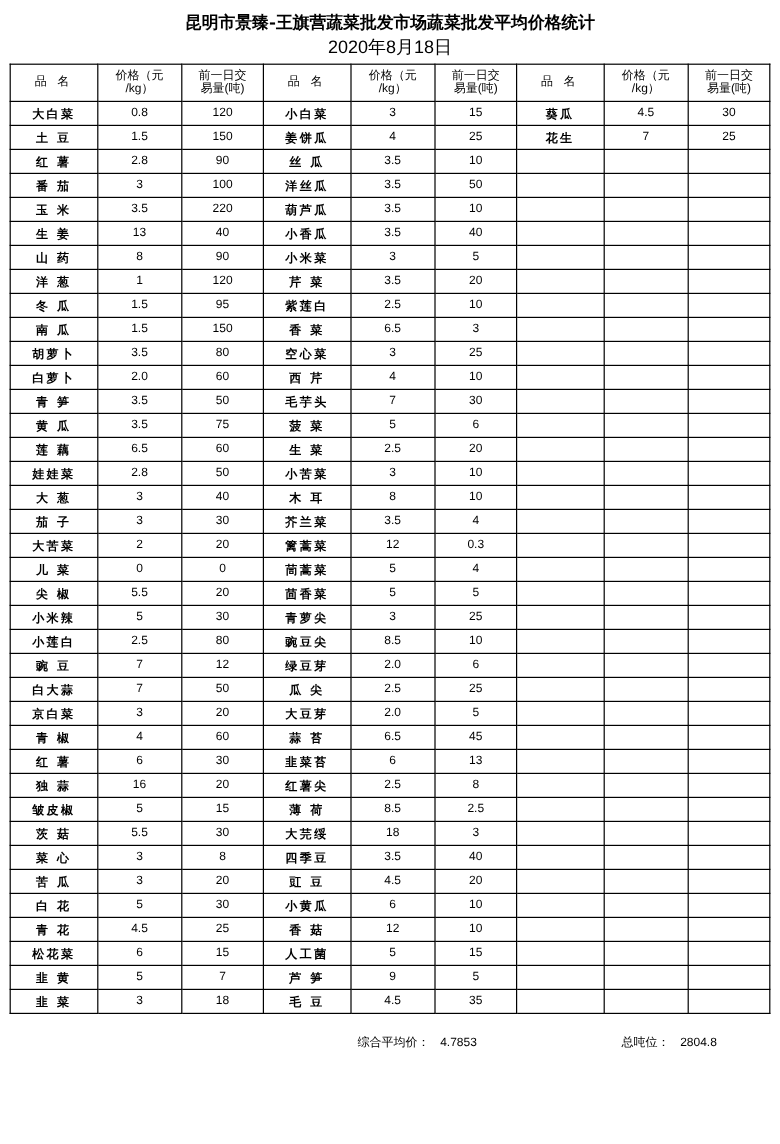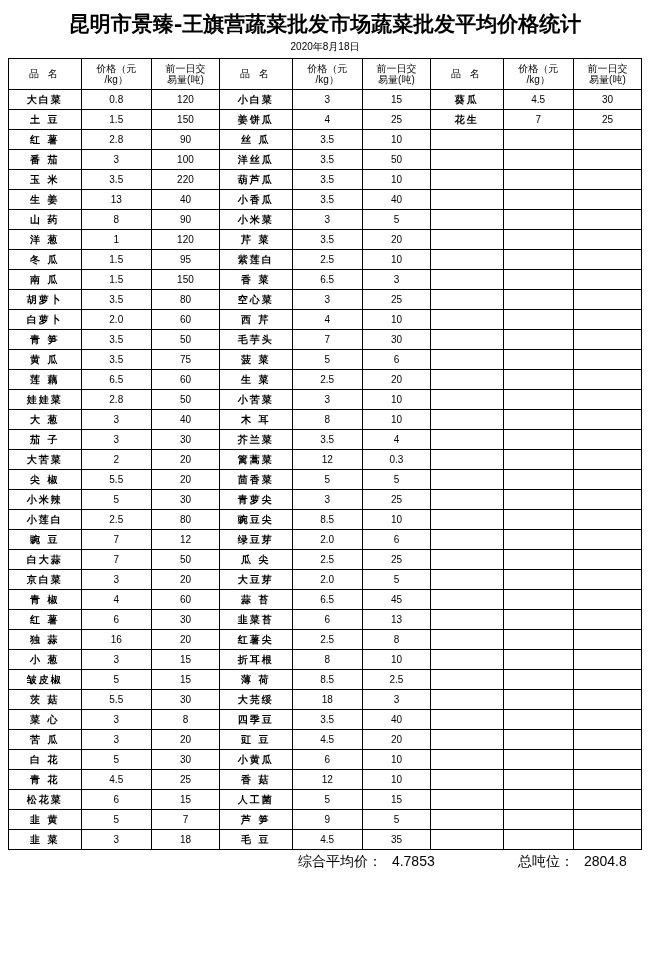--- a/index.html
+++ b/index.html
@@ -15,29 +15,29 @@
   }
   .page {
     width: 650px;
     height: 953px;
     position: relative;
     box-sizing: border-box;
     padding: 6px 8px 0 8px;
   }
   .doc-title {
     text-align: center;
-    font-size: 21px;
+    font-size: 14px;
     font-weight: bold;
     letter-spacing: 0px;
     margin: 4px 0 2px 0;
     font-family: "DejaVu Serif", "Liberation Serif", serif;
   }
   .doc-subtitle {
     text-align: center;
-    font-size: 10px;
+    font-size: 15px;
     margin: 0 0 4px 0;
     font-family: "Liberation Sans", sans-serif;
   }
   table.price-table {
     border-collapse: collapse;
     width: 634px;
     table-layout: fixed;
     margin: 0 auto;
   }
   table.price-table th,
@@ -71,23 +71,23 @@
     font-size: 11px;
     letter-spacing: 2px;
     font-family: "DejaVu Sans", "Liberation Sans", sans-serif;
   }
   .hdr-name {
     letter-spacing: 3px;
   }
   .footer {
     position: relative;
     width: 634px;
-    margin: 3px auto 0 auto;
+    margin: 17px auto 0 auto;
     height: 16px;
-    font-size: 14px;
+    font-size: 10px;
   }
   .footer .avg {
     position: absolute;
     left: 290px;
     top: 0;
   }
   .footer .total {
     position: absolute;
     left: 510px;
     top: 0;
@@ -351,20 +351,31 @@
           <td>2</td>
           <td>20</td>
           <td class="name-cell">篱蒿菜</td>
           <td>12</td>
           <td>0.3</td>
           <td class="name-cell"></td>
           <td></td>
           <td></td>
         </tr>
         <tr>
+          <td class="name-cell">儿  菜</td>
+          <td>0</td>
+          <td>0</td>
+          <td class="name-cell">茼蒿菜</td>
+          <td>5</td>
+          <td>4</td>
+          <td class="name-cell"></td>
+          <td></td>
+          <td></td>
+        </tr>
+        <tr>
           <td class="name-cell">尖  椒</td>
           <td>5.5</td>
           <td>20</td>
           <td class="name-cell">茴香菜</td>
           <td>5</td>
           <td>5</td>
           <td class="name-cell"></td>
           <td></td>
           <td></td>
         </tr>
@@ -445,31 +456,20 @@
           <td></td>
           <td></td>
         </tr>
         <tr>
           <td class="name-cell">独  蒜</td>
           <td>16</td>
           <td>20</td>
           <td class="name-cell">红薯尖</td>
           <td>2.5</td>
           <td>8</td>
-          <td class="name-cell"></td>
-          <td></td>
-          <td></td>
-        </tr>
-        <tr>
-          <td class="name-cell">小  葱</td>
-          <td>3</td>
-          <td>15</td>
-          <td class="name-cell">折耳根</td>
-          <td>8</td>
-          <td>10</td>
           <td class="name-cell"></td>
           <td></td>
           <td></td>
         </tr>
         <tr>
           <td class="name-cell">皱皮椒</td>
           <td>5</td>
           <td>15</td>
           <td class="name-cell">薄  荷</td>
           <td>8.5</td>

